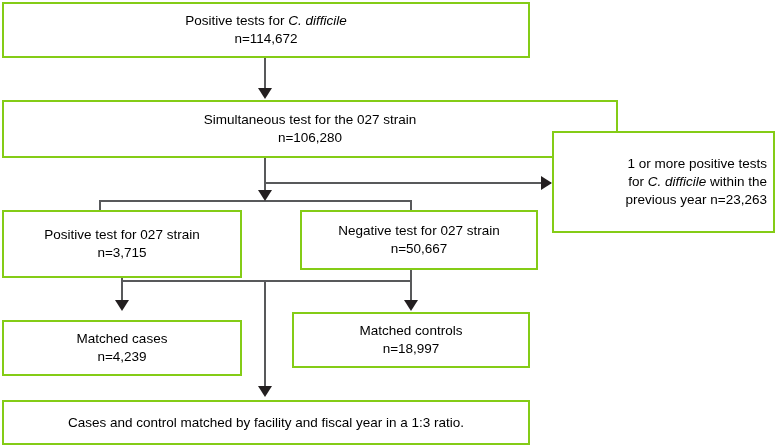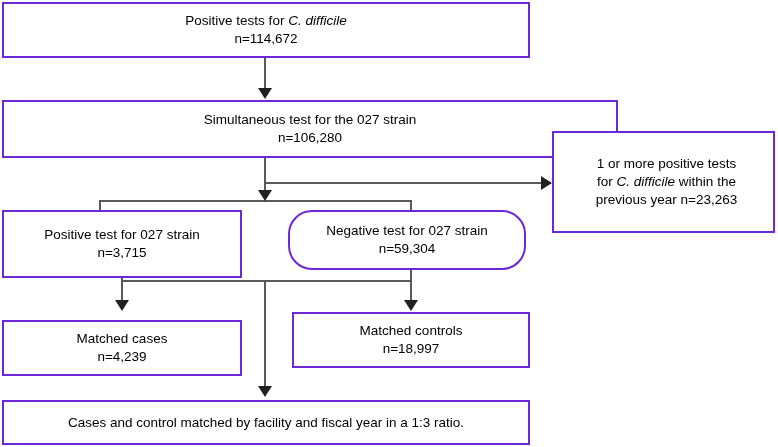--- a/index.html
+++ b/index.html
@@ -12,34 +12,34 @@
     position: relative;
     width: 778px;
     height: 447px;
     background: #ffffff;
     font-family: "Liberation Sans", sans-serif;
     overflow: hidden;
   }
   .node {
     position: absolute;
     box-sizing: border-box;
-    border: 2px solid #6d28d9;
+    border: 2px solid #84cc16;
     background: #ffffff;
     display: flex;
     flex-direction: column;
     align-items: center;
     justify-content: center;
     text-align: center;
     color: #000000;
     font-size: 13.5px;
     line-height: 1.32;
     z-index: 3;
   }
   .node.left-align {
-    align-items: center;
+    align-items: flex-end;
     text-align: left;
     padding-left: 12px;
     padding-right: 6px;
   }
   .node .line {
     display: block;
     white-space: nowrap;
   }
   .node .line em {
     font-style: italic;
@@ -109,23 +109,23 @@
 
   <div class="conn-h" style="left:99px; top:200px; width:313px;"></div>
   <div class="conn-v" style="left:99px; top:200px; height:10px;"></div>
   <div class="conn-v" style="left:410px; top:200px; height:10px;"></div>
 
   <div class="node" style="left:2px; top:210px; width:240px; height:68px;">
     <span class="line">Positive test for 027 strain</span>
     <span class="line">n=3,715</span>
   </div>
 
-  <div class="node" style="left:288px; top:210px; width:238px; height:60px;border-radius:24px;">
+  <div class="node" style="left:300px; top:210px; width:238px; height:60px;">
     <span class="line">Negative test for 027 strain</span>
-    <span class="line">n=59,304</span>
+    <span class="line">n=50,667</span>
   </div>
 
   <div class="conn-v" style="left:121px; top:270px; height:32px;"></div>
   <div class="arrow-down" style="left:115px; top:300px;"></div>
 
   <div class="conn-v" style="left:410px; top:270px; height:32px;"></div>
   <div class="arrow-down" style="left:404px; top:300px;"></div>
 
   <div class="conn-h" style="left:121px; top:280px; width:291px;"></div>
 

